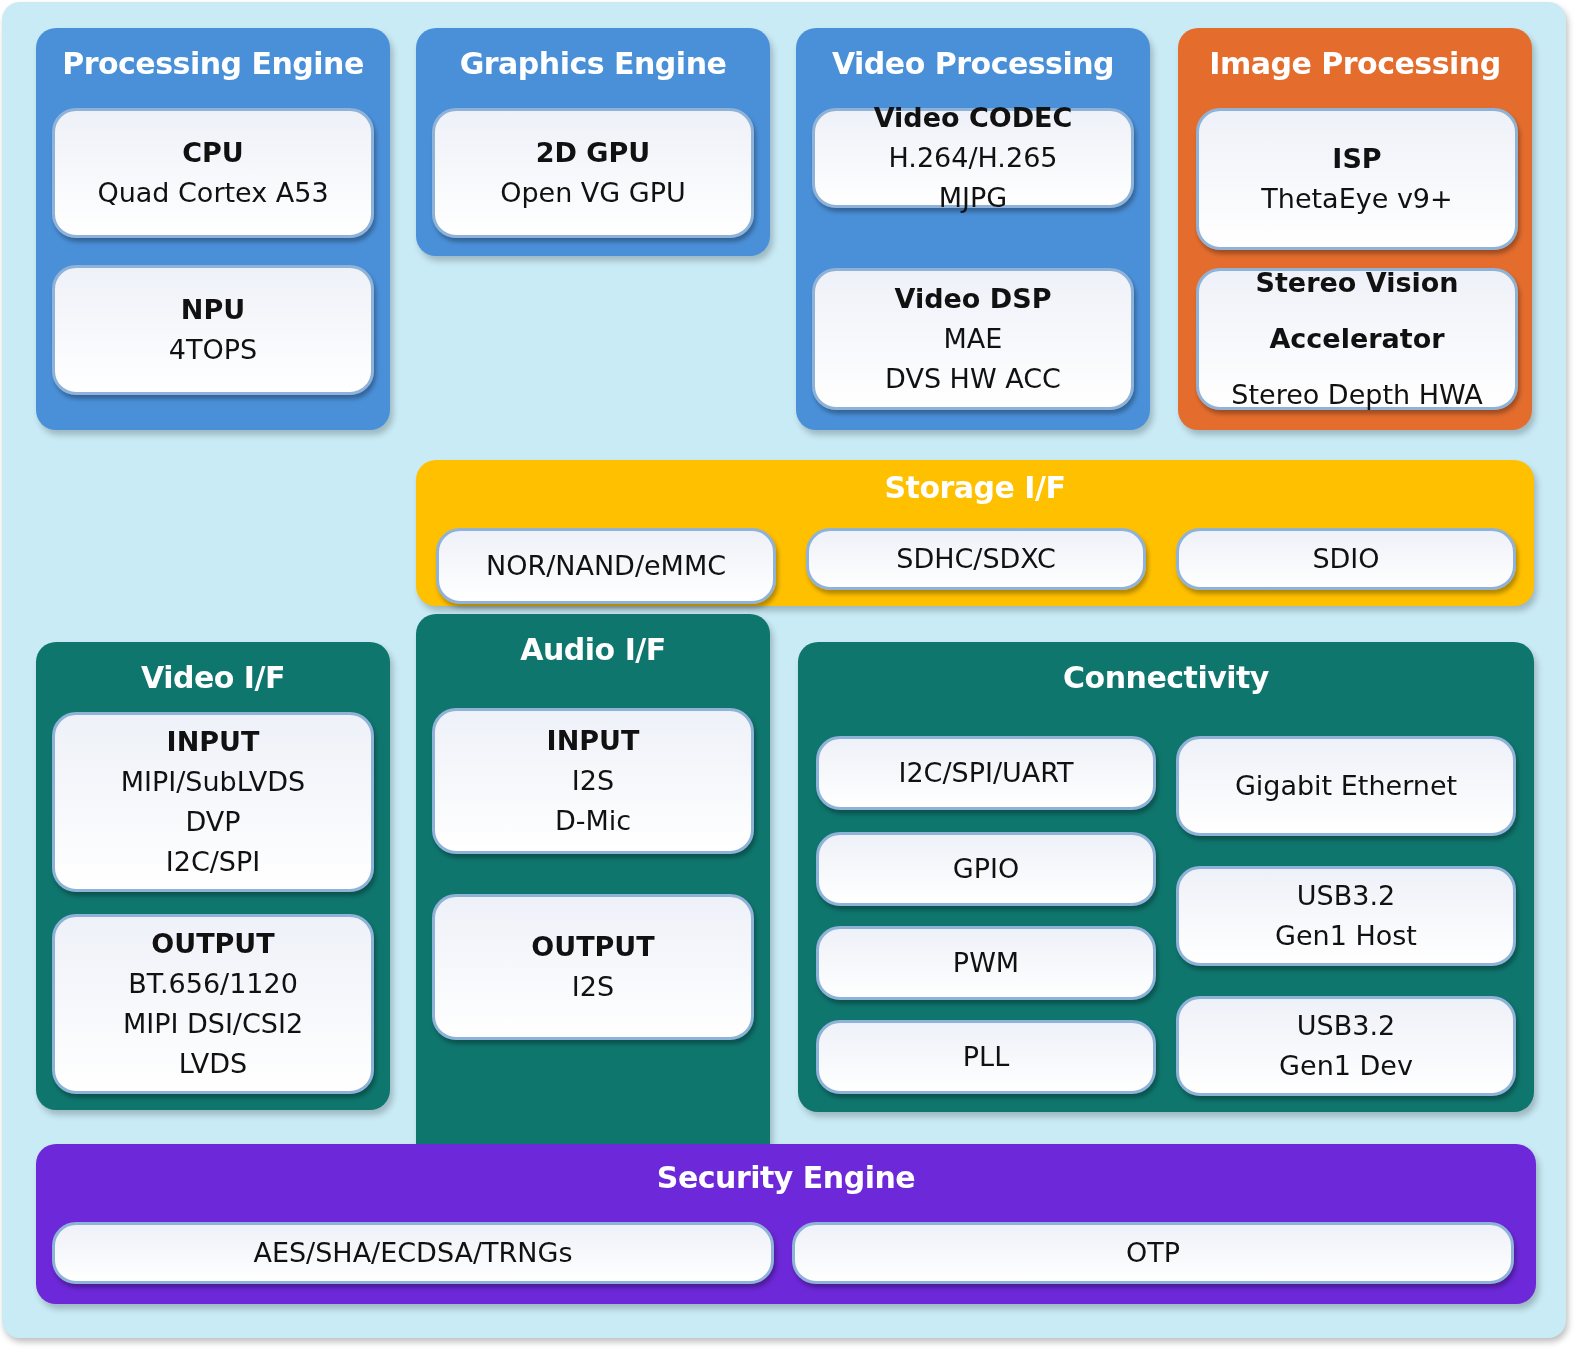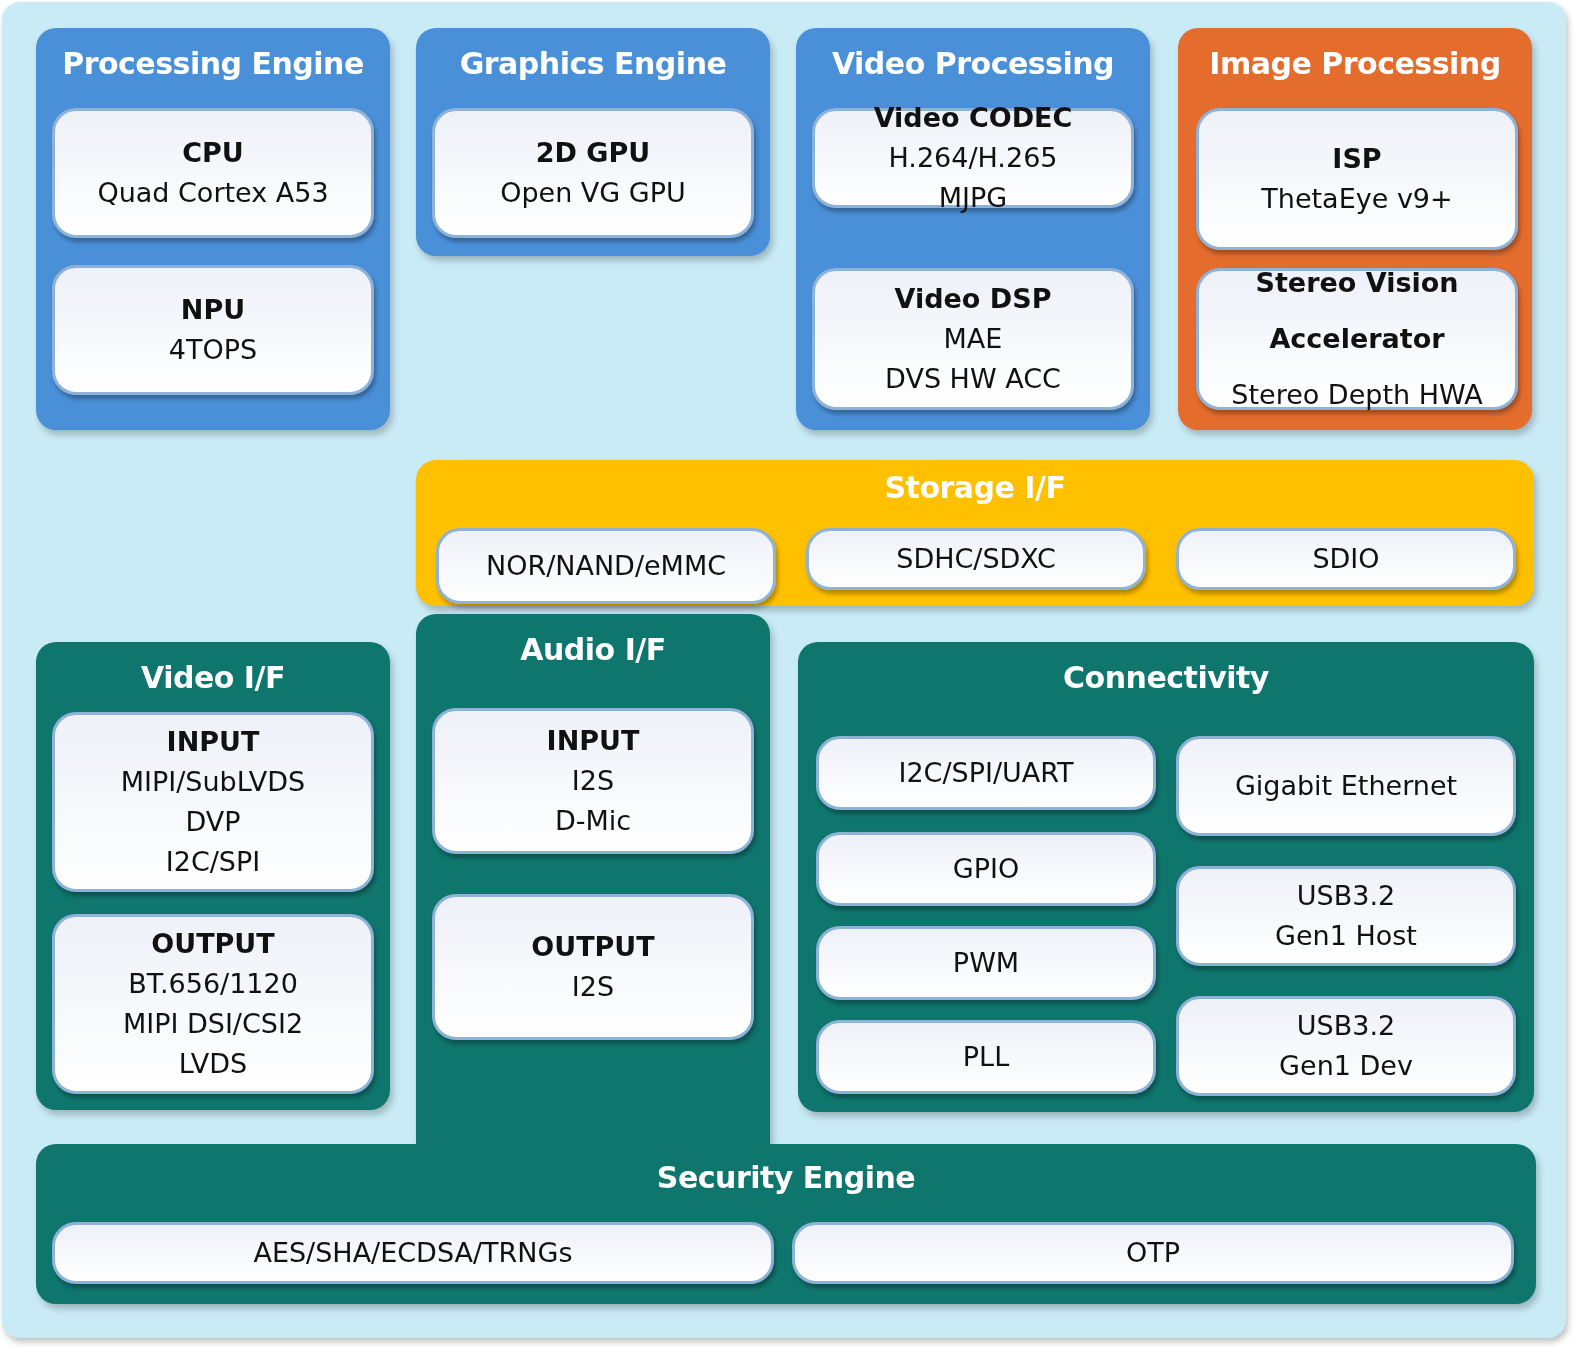--- a/index.html
+++ b/index.html
@@ -3,21 +3,21 @@
 <meta charset="utf-8">
 <style>
   html, body { margin:0; padding:0; }
   body { width:1576px; height:1350px; background:#ffffff; font-family:"DejaVu Sans", sans-serif; position:relative; overflow:hidden; }
   .canvas { position:absolute; left:2px; top:2px; width:1564px; height:1336px; background:#c9ebf6; border-radius:18px; box-shadow:2px 4px 6px rgba(0,0,0,0.25); }
   .group { position:absolute; border-radius:20px; box-shadow:3px 5px 6px rgba(0,0,0,0.22); }
   .blue { background:#4a90d9; }
   .orange { background:#e46d2e; }
   .yellow { background:#ffc000; }
   .teal { background:#0f766e; }
-  .gray { background:#0f766e; }
+  .gray { background:#6d28d9; }
   .gtitle { position:absolute; left:0; right:0; text-align:center; color:#ffffff; font-weight:bold; font-size:30px; letter-spacing:-0.5px; }
   .box { position:absolute; background:linear-gradient(#eef1f8, #ffffff); border:3px solid #8fb2d8; border-radius:24px; box-shadow:2px 4px 4px rgba(0,0,0,0.3); display:flex; flex-direction:column; align-items:center; justify-content:center; text-align:center; color:#111; font-size:27px; line-height:40px; box-sizing:border-box; }
   .box .b { font-weight:bold; }
 </style>
 </head>
 <body>
 
 <div class="canvas">
 
   <div class="group blue" style="left:34px;top:26px;width:354px;height:402px;">

